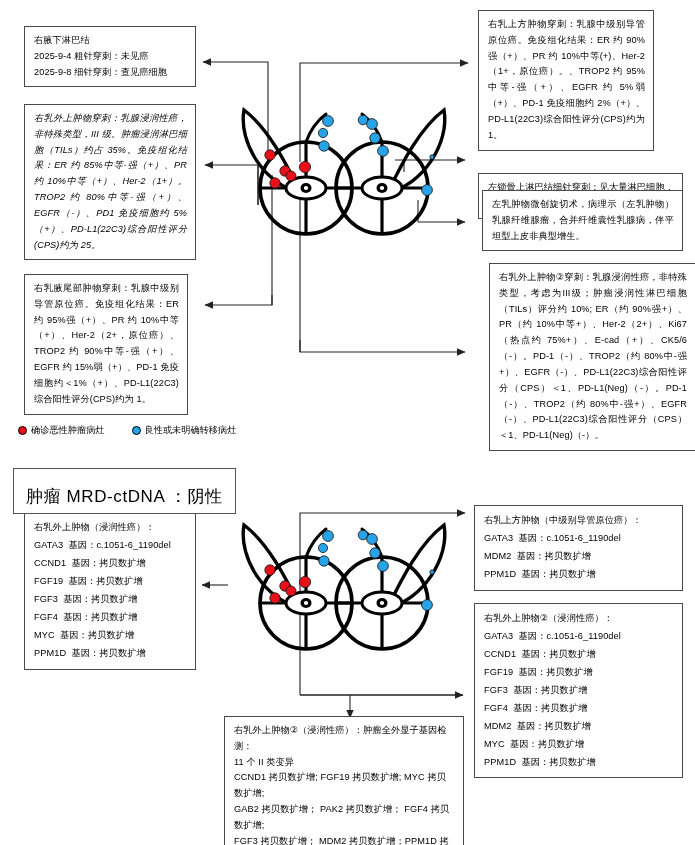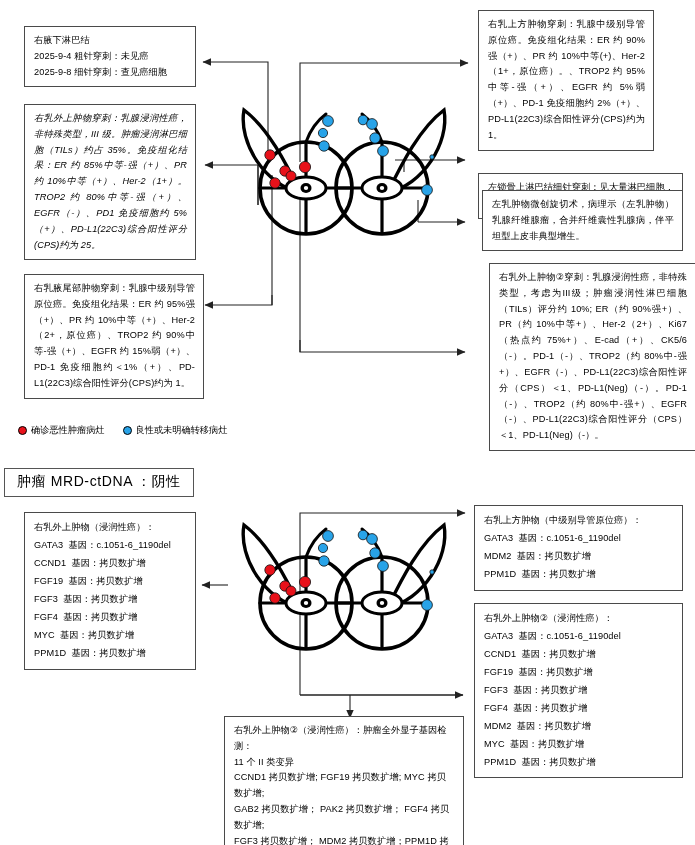--- a/index.html
+++ b/index.html
@@ -42,40 +42,40 @@
   .box.just p { text-align: justify; text-justify: inter-ideograph; }
   .gene-line { margin: 0; line-height: 1.95; }
   .gene-head { margin: 0 0 1px 0; line-height: 1.95; }
 
   
   .legend {
     position: absolute;
     left: 18px; top: 424px;
     display: flex;
     align-items: center;
-    gap: 18px;
+    gap: 27px;
     font-size: 9.2px;
     z-index: 6;
   }
   .legend-item { display: flex; align-items: center; gap: 4px; }
   .dot-red, .dot-blue {
     width: 9px; height: 9px; border-radius: 50%;
     display: inline-block;
     border: 0.7px solid #000;
   }
   .dot-red { background: #e8111a; }
   .dot-blue { background: #28a3e8; }
 
   .mrd {
     position: absolute;
-    left: 4px; top: 468px;
+    left: 13px; top: 468px;
     border: 1.4px solid #555;
     background: #fff;
-    padding: 4px 12px 5px 12px;
-    font-size: 14px;
+    padding: 16px 12px 5px 12px;
+    font-size: 17px;
     letter-spacing: 0.6px;
     z-index: 6;
   }
 
   .diagram { position: absolute; z-index: 4; }
 </style>
 </head>
 <body>
 
 <div class="canvas">
@@ -212,21 +212,21 @@
   <div class="box" style="left:24px; top:26px; width:172px;">
     <p>右腋下淋巴结</p>
     <p>2025-9-4 粗针穿刺：未见癌</p>
     <p>2025-9-8 细针穿刺：查见癌细胞</p>
   </div>
 
   <div class="box just" style="left:24px; top:104px; width:172px;font-style:italic;">
     <p>右乳外上肿物穿刺：乳腺浸润性癌，非特殊类型，III 级。肿瘤浸润淋巴细胞（TILs）约占 35%。免疫组化结果：ER 约 85%中等-强（+）、PR 约 10%中等（+）、Her-2（1+）。TROP2 约 80%中等-强（+）、EGFR（-）、PD1 免疫细胞约 5%（+）、PD-L1(22C3)综合阳性评分(CPS)约为 25。</p>
   </div>
 
-  <div class="box just" style="left:24px; top:274px; width:180px;">
+  <div class="box just" style="left:24px; top:274px; width:164px;">
     <p>右乳腋尾部肿物穿刺：乳腺中级别导管原位癌。免疫组化结果：ER 约 95%强（+）、PR 约 10%中等（+）、Her-2（2+，原位癌）、TROP2 约 90%中等-强（+）、EGFR 约 15%弱（+）、PD-1 免疫细胞约＜1%（+）、PD-L1(22C3)综合阳性评分(CPS)约为 1。</p>
   </div>
 
   <div class="legend">
     <div class="legend-item">
       <span class="dot-red"></span>
       <span>确诊恶性肿瘤病灶</span>
     </div>
     <div class="legend-item">
       <span class="dot-blue"></span>

